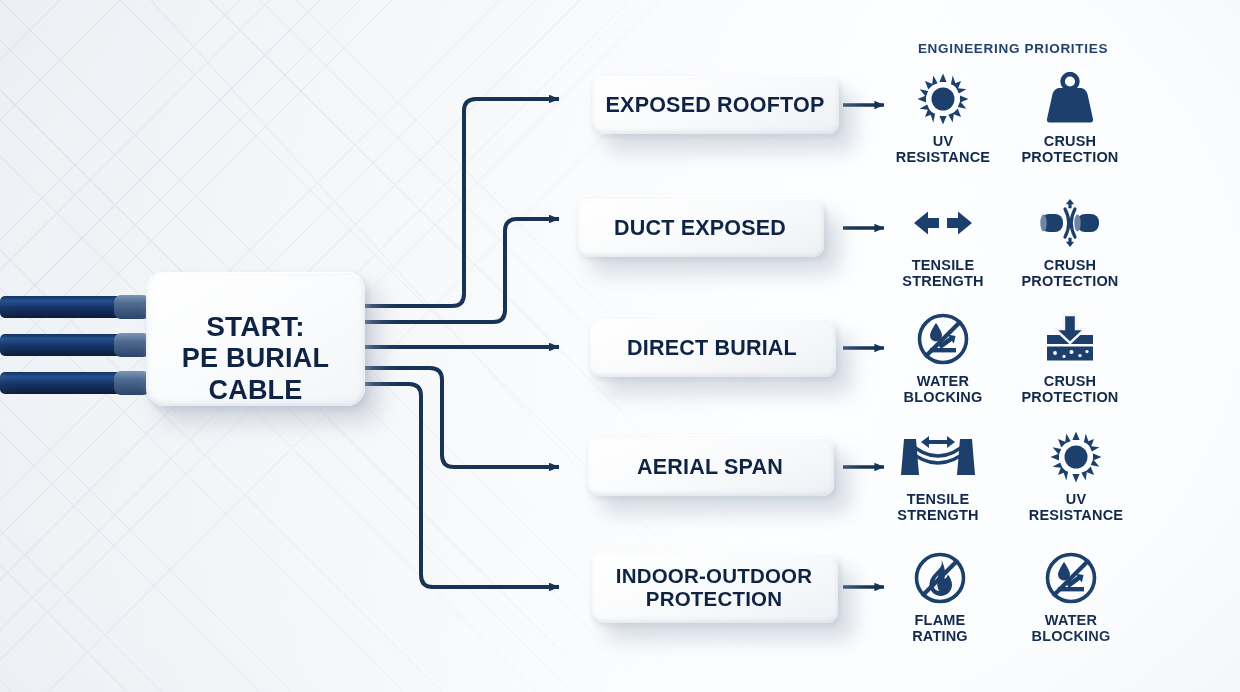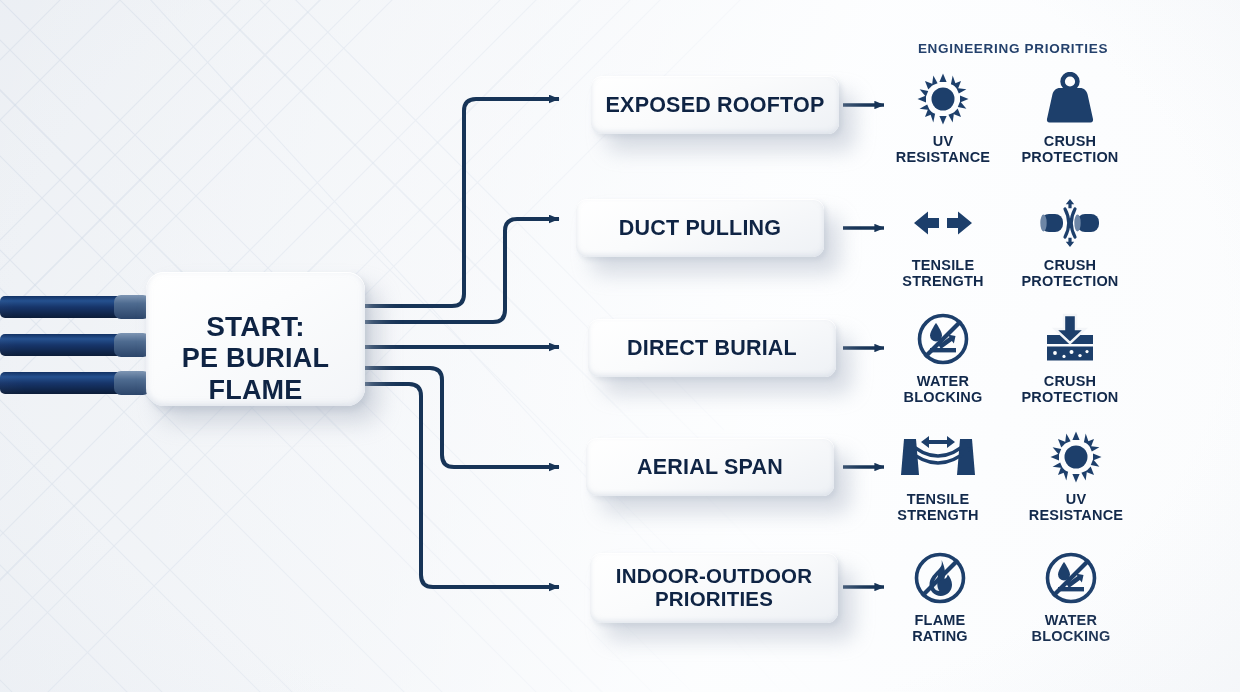--- a/index.html
+++ b/index.html
@@ -183,39 +183,39 @@
       <path d="M843 348 H884" marker-end="url(#arw2)"></path>
       <path d="M843 467 H884" marker-end="url(#arw2)"></path>
       <path d="M843 587 H884" marker-end="url(#arw2)"></path>
     </g>
   </svg>
 
   <div class="start-node">
     <div class="start-text">
       <div class="l1">START:</div>
       <div>PE BURIAL</div>
-      <div>FLAME</div>
+      <div>CABLE</div>
     </div>
   </div>
 
   <div class="card" style="left:591px;top:76px;align-items:center;">
     <span class="card-text">EXPOSED ROOFTOP</span>
   </div>
   <div class="card" style="left:576px;top:199px;">
-    <span class="card-text">DUCT PULLING</span>
+    <span class="card-text">DUCT EXPOSED</span>
   </div>
   <div class="card" style="left:586px;top:438px;">
     <span class="card-text">AERIAL SPAN</span>
   </div>
   <div class="card" style="left:588px;top:319px;">
     <span class="card-text">DIRECT BURIAL</span>
   </div>
   <div class="card two-line" style="left:590px;top:553px;height:70px;">
     <span class="card-text">INDOOR-OUTDOOR
-PRIORITIES</span>
+PROTECTION</span>
   </div>
 
   <div class="prio-title">ENGINEERING PRIORITIES</div>
 
   <div class="prio-group" style="left:889px;top:72px;">
     <div class="prio">
       <div class="prio-ico">
         <svg width="54" height="54" viewBox="0 0 54 54">
           <circle cx="27" cy="27" r="11.5" fill="#1d3f6b"></circle>
           <g fill="#1d3f6b">

